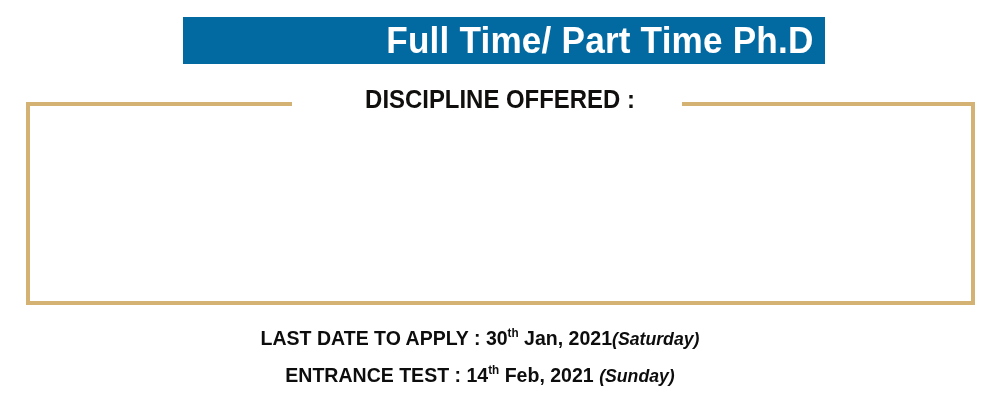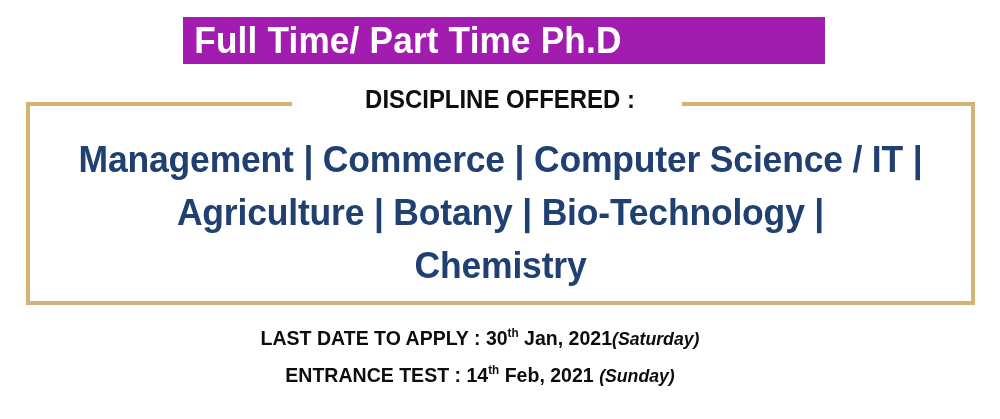--- a/index.html
+++ b/index.html
@@ -20,24 +20,24 @@
     background: #ffffff;
   }
 
   
   .banner {
     position: absolute;
     left: 183px;
     top: 17px;
     width: 642px;
     height: 47px;
-    background: #a21caf;
+    background: #0369a1;
     display: flex;
     align-items: center;
-    justify-content: flex-start;
+    justify-content: flex-end;
     box-sizing: border-box;
   }
   .banner-text {
     color: #ffffff;
     font-family: "Liberation Sans", sans-serif;
     font-weight: bold;
     font-size: 37px;
     line-height: 1;
     letter-spacing: 0.2px;
     white-space: nowrap;
@@ -133,25 +133,20 @@
 <div class="poster">
 
   <div class="banner">
     <span class="banner-text">Full Time/ Part Time Ph.D</span>
   </div>
 
   <div class="discipline-box"></div>
   <div class="legend-mask"></div>
   <div class="legend">DISCIPLINE OFFERED :</div>
 
-  <div class="discipline-list">
-    <div class="discipline-line">Management | Commerce | Computer Science / IT |</div>
-    <div class="discipline-line">Agriculture | Botany | Bio-Technology |</div>
-    <div class="discipline-line">Chemistry</div>
-  </div>
 
   <div class="dates">
     <div class="date-line">
       <span>LAST DATE TO APPLY : </span><span>30</span><sup>th</sup><span> Jan, 2021</span><span class="sep-space"></span><span class="day-note">(Saturday)</span>
     </div>
     <div class="date-line">
       <span>ENTRANCE TEST : </span><span>14</span><sup>th</sup><span> Feb, 2021</span><span class="sep-space"> </span><span class="day-note">(Sunday)</span>
     </div>
   </div>
 

